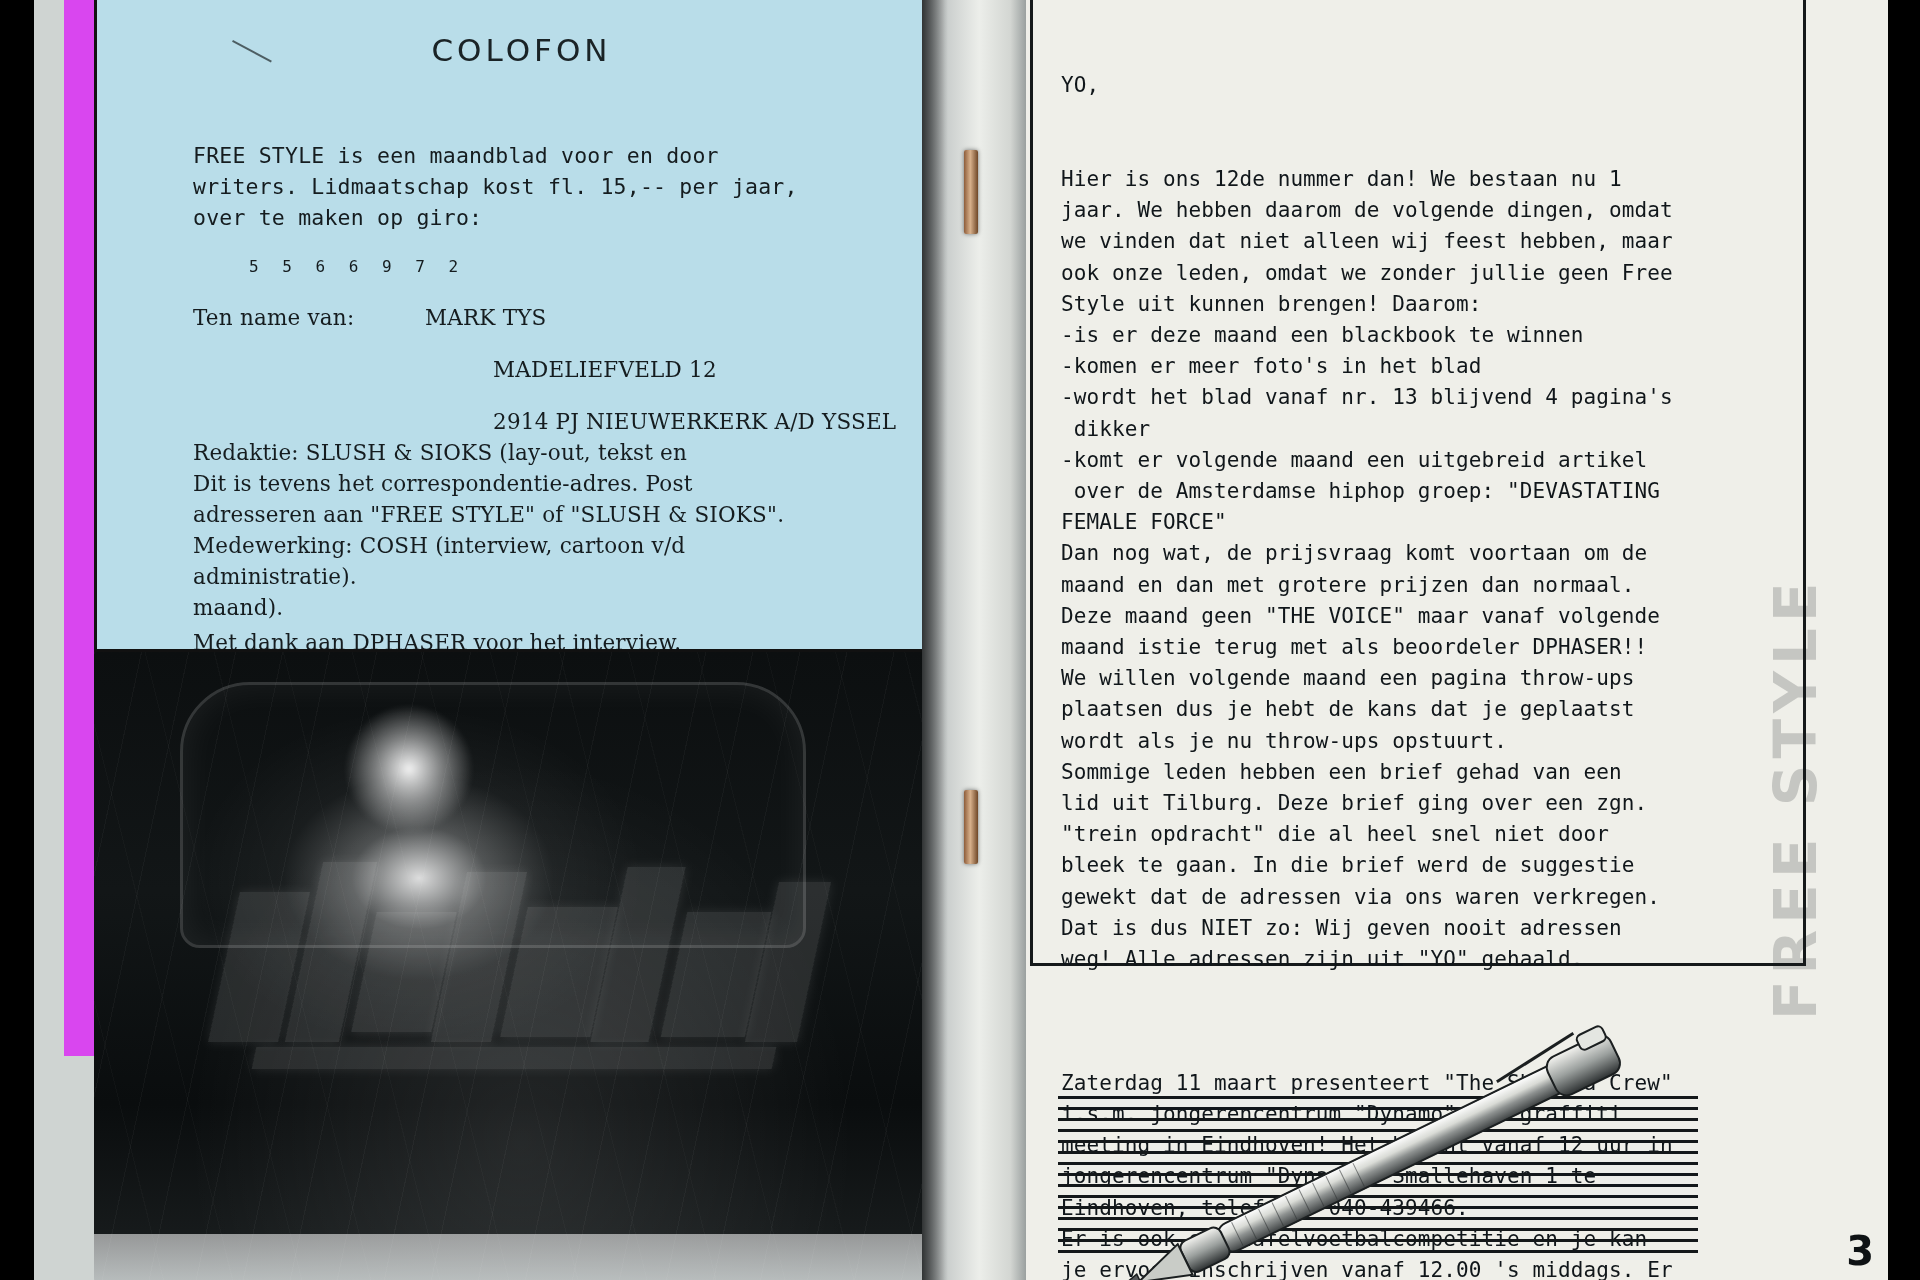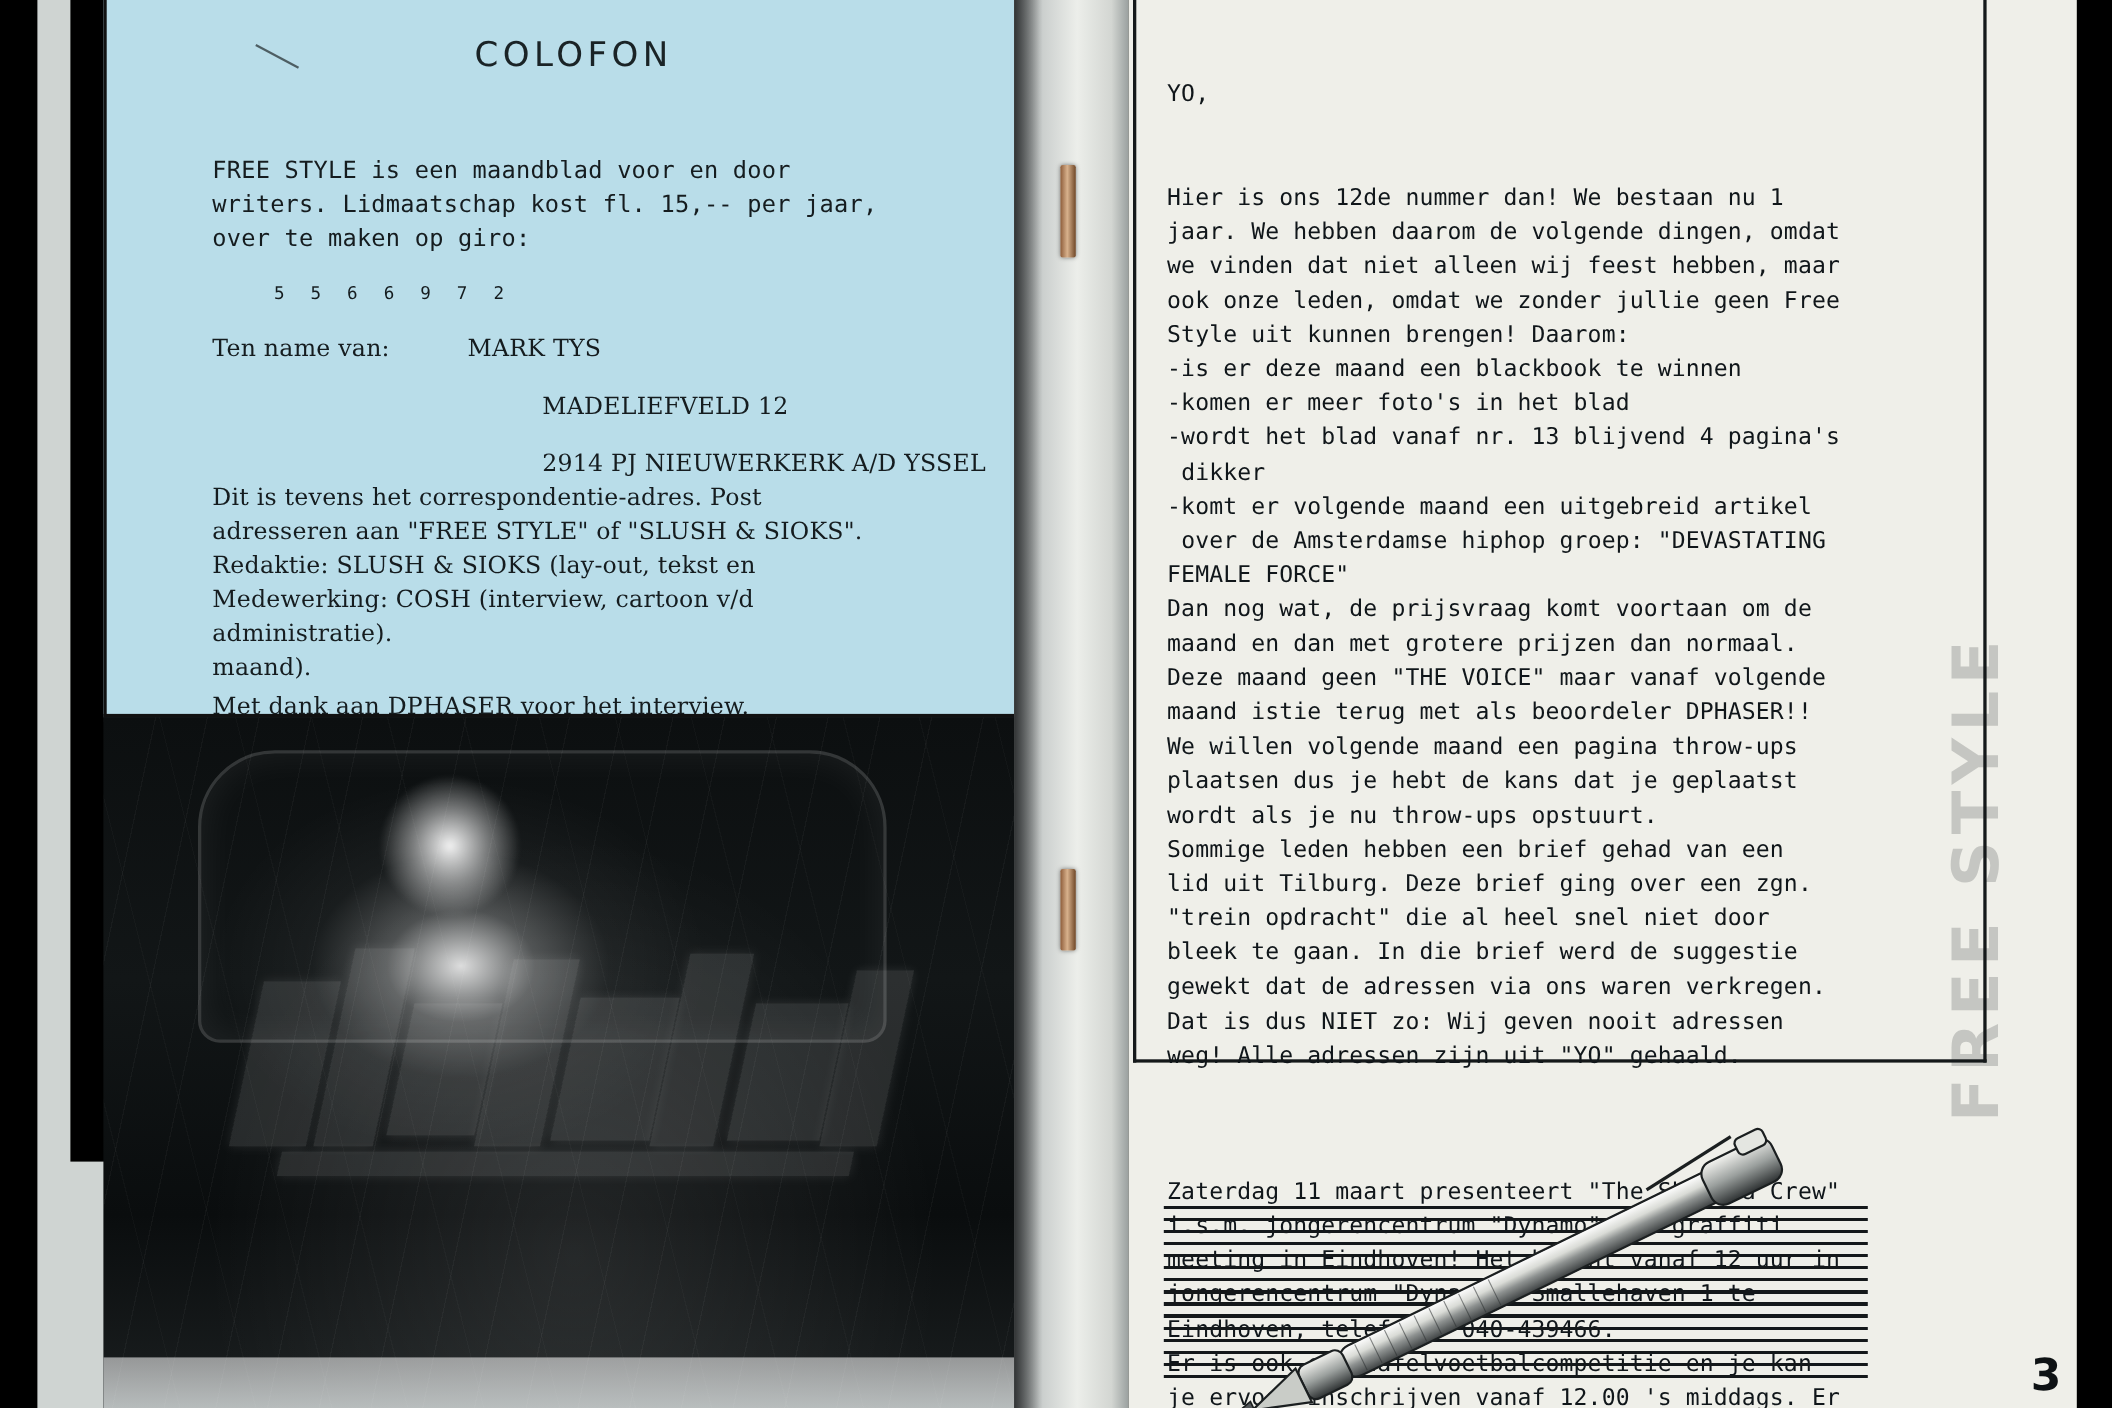--- a/index.html
+++ b/index.html
@@ -25,21 +25,21 @@
     position: absolute;
     left: 34px; top: 0;
     width: 888px; height: 1280px;
     background: #cfd4d2;
     overflow: hidden;
   }
   .left-page-inner {
     position: absolute;
     left: 30px; top: 0;
     width: 858px; height: 1056px;
-    background: #000000;
+    background: #d946ef;
   }
   
   .colofon-box {
     position: absolute;
     left: 30px; top: 0;
     width: 855px;
     height: 652px;
     background: #b9dde9;
     border: 3px solid #111;
     border-top: none;
@@ -259,23 +259,23 @@
 
           <div class="addr-block serif">
             <div class="addr-row">
               <span class="lbl">Ten name van:</span>
               <span>MARK TYS</span>
             </div>
             <div class="indent-right">MADELIEFVELD 12</div>
             <div class="indent-right">2914 PJ  NIEUWERKERK A/D YSSEL</div>
           </div>
 
+          <div class="p serif">Redaktie: SLUSH &amp; SIOKS (lay-out, tekst en</div>
           <div class="p serif" style="white-space:pre-wrap;">Dit is tevens het correspondentie-adres. Post
 adresseren aan "FREE STYLE" of "SLUSH &amp; SIOKS".</div>
-          <div class="p serif">Redaktie: SLUSH &amp; SIOKS (lay-out, tekst en</div>
           <div class="p serif">Medewerking: COSH (interview, cartoon v/d</div>
           <div class="p serif indent-right2">administratie).</div>
           <div class="p serif indent-right2">maand).</div>
           <div class="p serif" style="margin-top:4px;">Met dank aan DPHASER voor het interview.</div>
           <div class="p serif">-Trein hieronder door "ROCS" uit Geldrop.</div>
         </div>
       </div>
 
       <div class="photo">
         <div class="photo-frame"></div>

